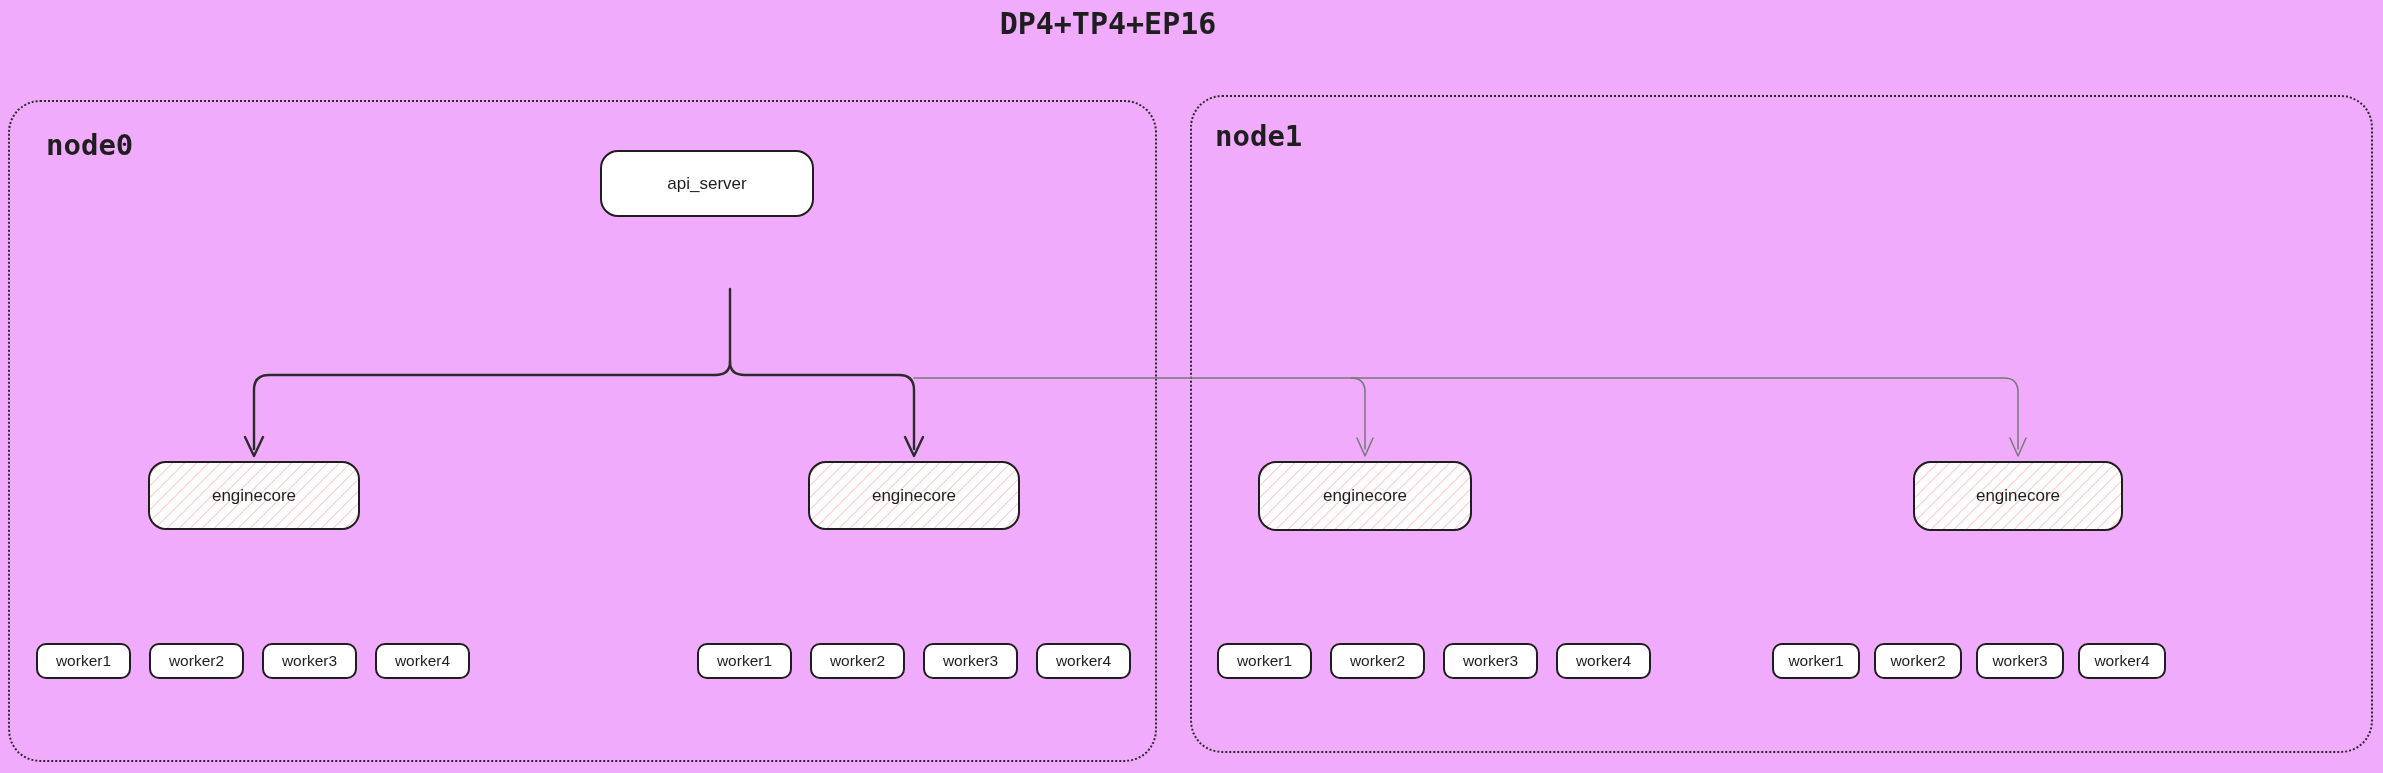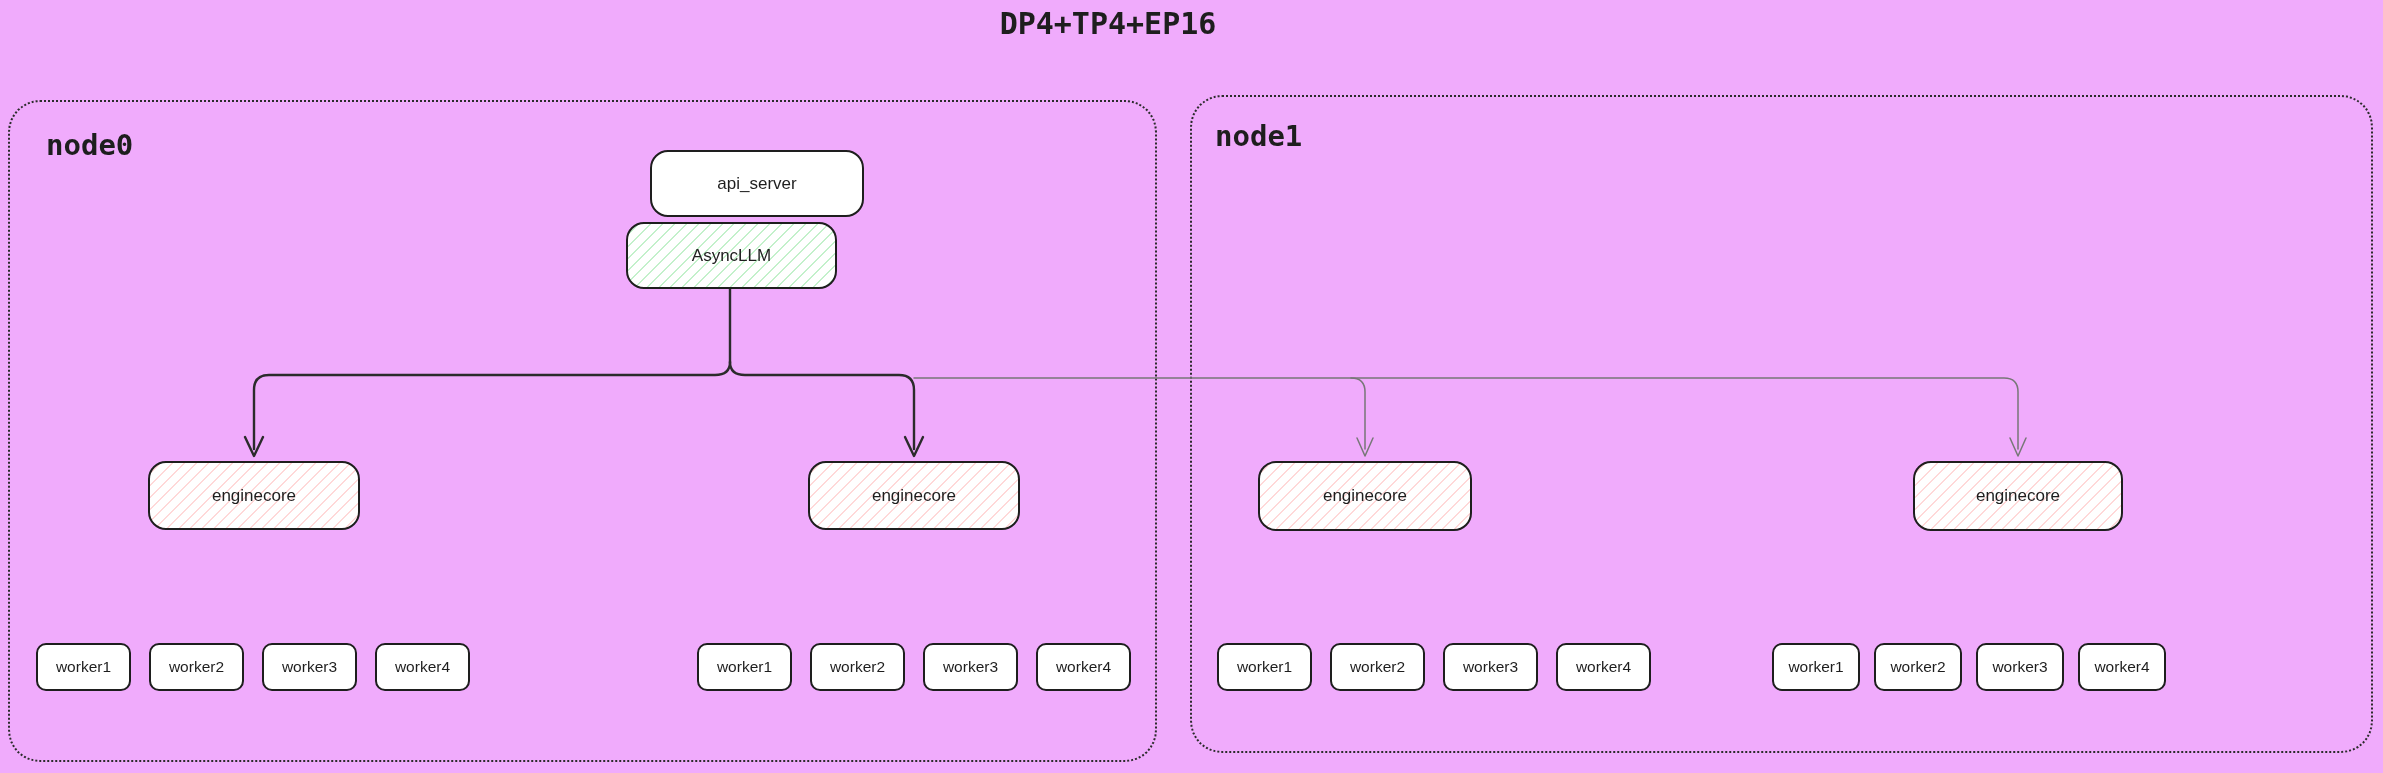--- a/index.html
+++ b/index.html
@@ -39,21 +39,21 @@
   }
   .hatch-red{
     background-image:repeating-linear-gradient(135deg,
       transparent 0px, transparent 7px, var(--red-hatch) 7px, var(--red-hatch) 8.4px);
   }
   .worker-row{
     position:absolute;top:643px;height:36px;display:flex;gap:18px;
   }
   .worker-row.tight{gap:14px;}
   .worker{
-    width:95px;height:48px;box-sizing:border-box;border:2.2px solid var(--border);
+    width:95px;height:36px;box-sizing:border-box;border:2.2px solid var(--border);
     border-radius:10px;background:#fff;display:flex;align-items:center;justify-content:center;
     font-size:15.5px;
   }
   .worker-row.tight .worker{width:88px;}
 </style>
 </head>
 <body>
 
 <div class="canvas">
 
@@ -75,25 +75,22 @@
       <path d="M905 437 L914 456 L923 437"></path>
     </g>
     <g stroke="#777777" stroke-width="1.5" fill="none" stroke-linecap="round" stroke-linejoin="round">
       <path d="M914 378 L2004 378 Q2018 378 2018 392 L2018 449"></path>
       <path d="M1351 378 Q1365 378 1365 392 L1365 449"></path>
       <path d="M1357 438 L1365 456 L1373 438"></path>
       <path d="M2010 438 L2018 456 L2026 438"></path>
     </g>
   </svg>
 
-  <div class="box rbox" style="left:650px;top:150px;width:214px;height:67px;">
+  <div class="box rbox" style="left:600px;top:150px;width:214px;height:67px;">
     <span>api_server</span>
-  </div>
-  <div class="box rbox hatch-green" style="left:626px;top:222px;width:211px;height:67px;">
-    <span>AsyncLLM</span>
   </div>
 
   <div class="box rbox hatch-red" style="left:148px;top:461px;width:212px;height:69px;">
     <span>enginecore</span>
   </div>
   <div class="box rbox hatch-red" style="left:808px;top:461px;width:212px;height:69px;">
     <span>enginecore</span>
   </div>
   <div class="box rbox hatch-red" style="left:1258px;top:461px;width:214px;height:70px;">
     <span>enginecore</span>

